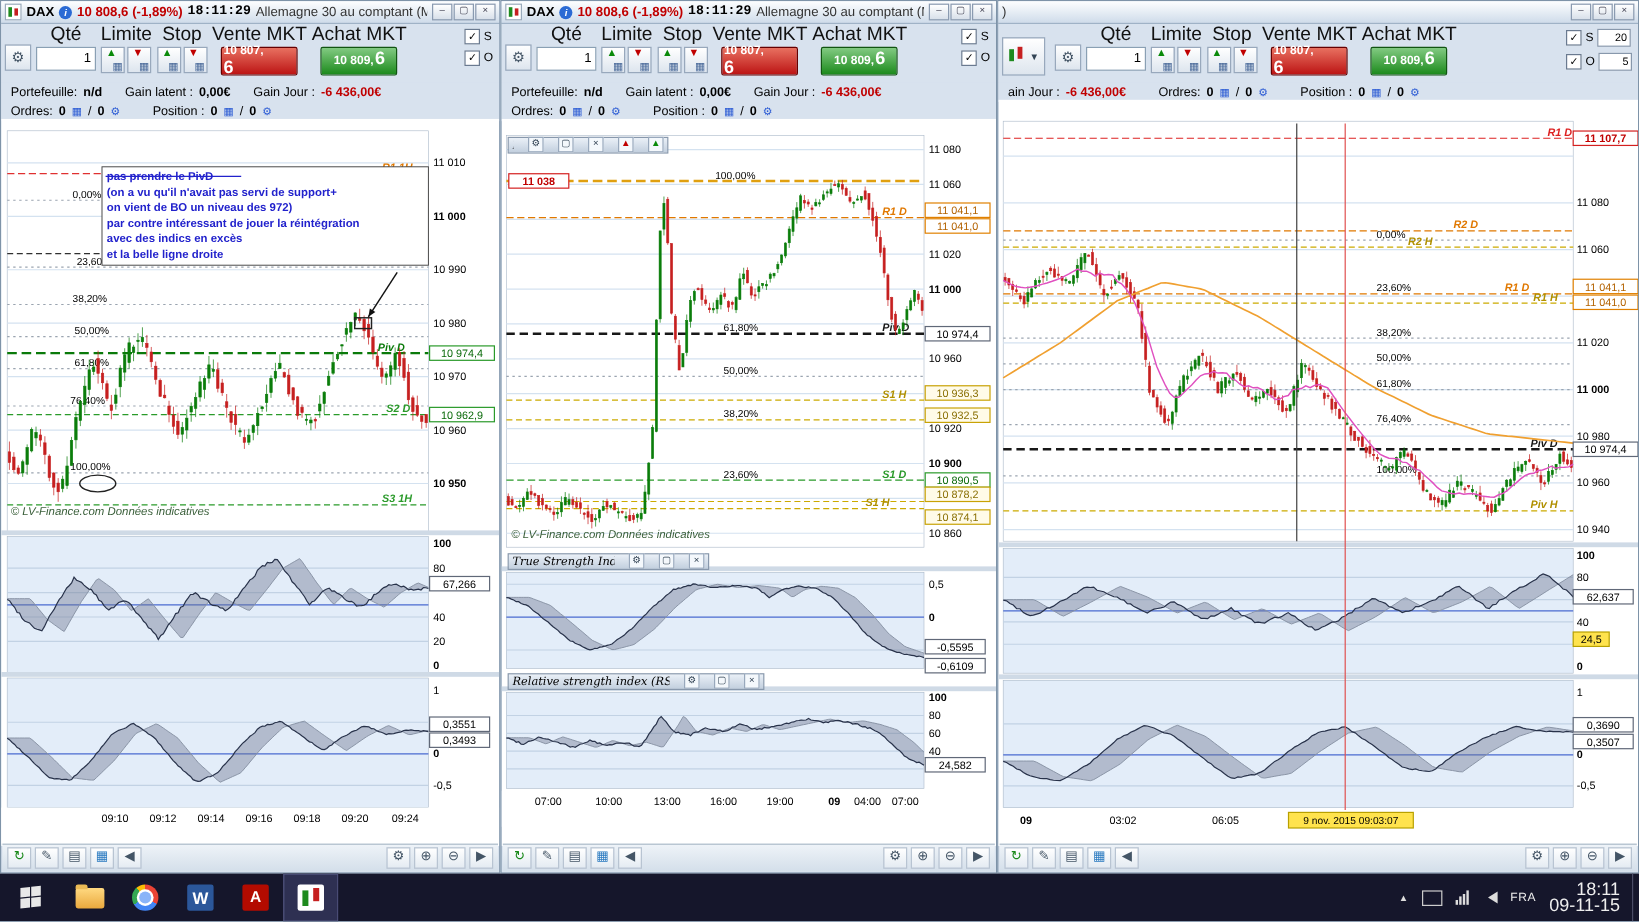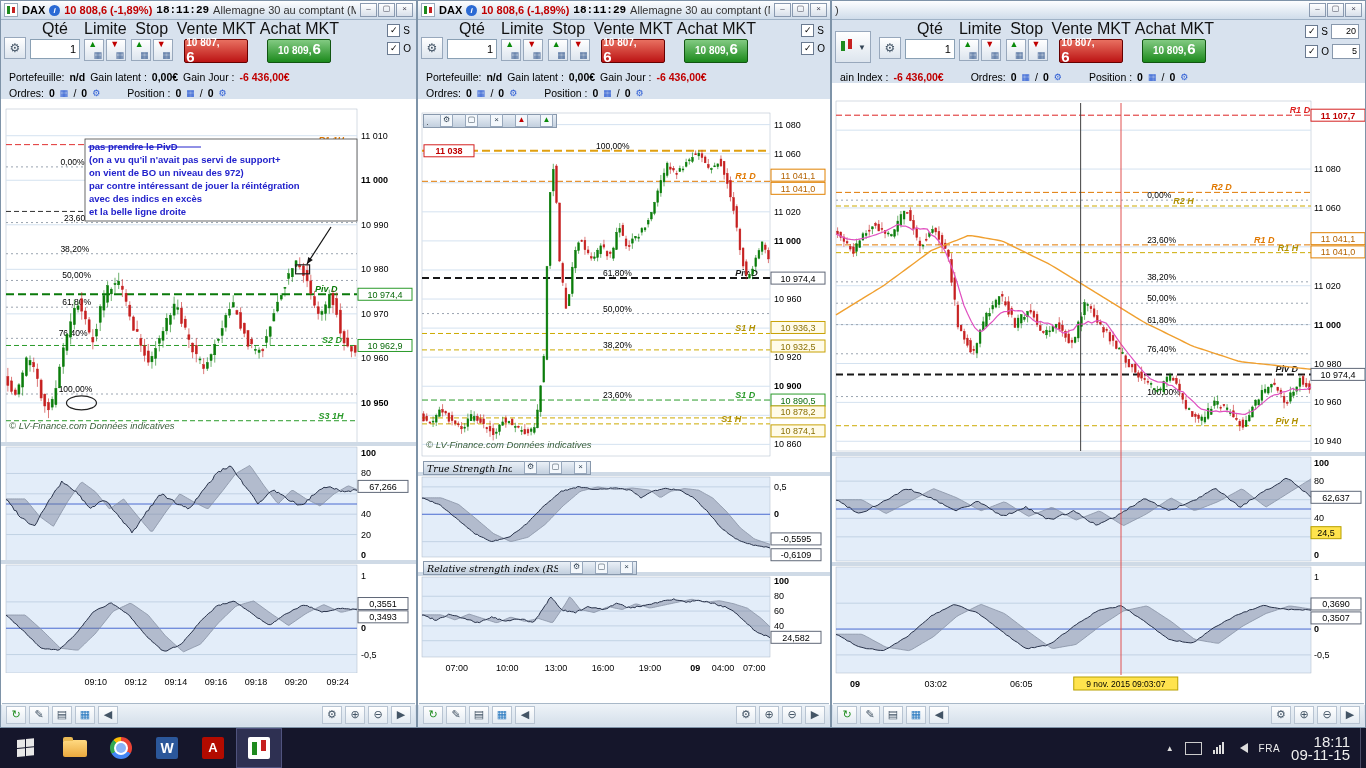--- a/index.html
+++ b/index.html
@@ -38,21 +38,21 @@
   .bp{font-size:10px;}
   .bd{font-size:15px;margin-left:1px;}
   .so{display:flex;flex-direction:column;gap:5px;margin-left:auto;margin-right:2px;margin-top:3px;}
   .so label{display:flex;align-items:center;gap:3px;font-size:10px;}
   .cb{width:11px;height:11px;border:1px solid #6a7a90;background:#fff;font-size:9px;line-height:10px;text-align:center;color:#000;display:inline-block;}
   .qbox{width:24px;height:13px;border:1px solid #8898ac;background:#fff;font-size:9px;line-height:13px;text-align:right;padding-right:2px;display:inline-block;}
   
   .inforow,.ordersrow{height:16px;font-size:10.5px;display:flex;gap:5px;align-items:center;padding:0 8px;background:#d8e2ee;white-space:nowrap;}
   .inforow .val,.ordersrow .val{font-weight:bold;}
   .val.neg{color:#c00000;}
-  .lbl.g{margin-left:0;}
+  .lbl.g{margin-left:14px;}
   .lbl.posl,.lbl.ml{margin-left:22px;}
   .mic{color:#2a5ad4;font-size:9px;}
   
   .pane-head{position:absolute;height:14px;background:linear-gradient(#eaf0f7,#c2cfde);border:1px solid #8898ac;display:flex;align-items:flex-end;gap:12px;font-size:9.5px;font-style:italic;font-family:"DejaVu Serif",serif;padding:0 3px;z-index:5;box-sizing:border-box;}
   .ph-t{flex:1;overflow:hidden;white-space:nowrap;}
   .ph-i{font-size:8px;width:11px;height:11px;border:1px solid #98a8bc;background:#f4f8fc;line-height:10px;text-align:center;font-style:normal;font-family:"Liberation Sans",sans-serif;color:#345;}
   .ph-i.r{color:#c00000;}
   .ph-i.g2{color:#0a8a0a;}
   
   .foot{position:absolute;bottom:1px;left:1px;right:1px;height:22px;background:linear-gradient(#eef3f8,#d4dfea);border-top:1px solid #a8b8c8;display:flex;align-items:center;gap:3px;padding:0 4px;}
@@ -1020,21 +1020,21 @@
             <span class="qbox">20</span>
           </label>
         <label>
             <span class="cb">✓</span>
             <span>O</span>
             <span class="qbox">5</span>
           </label>
       </div>
     </div>
     <div class="inforow">
-      <span class="lbl">ain Index :</span>
+      <span class="lbl">ain Jour :</span>
       <span class="val neg">-6 436,00€</span>
       <span class="lbl ml">Ordres:</span>
       <span class="val">0</span>
       <span class="mic">▦</span>
       <span>/</span>
       <span class="val">0</span>
       <span class="mic">⚙</span>
       <span class="lbl posl">Position :</span>
       <span class="val">0</span>
       <span class="mic">▦</span>

